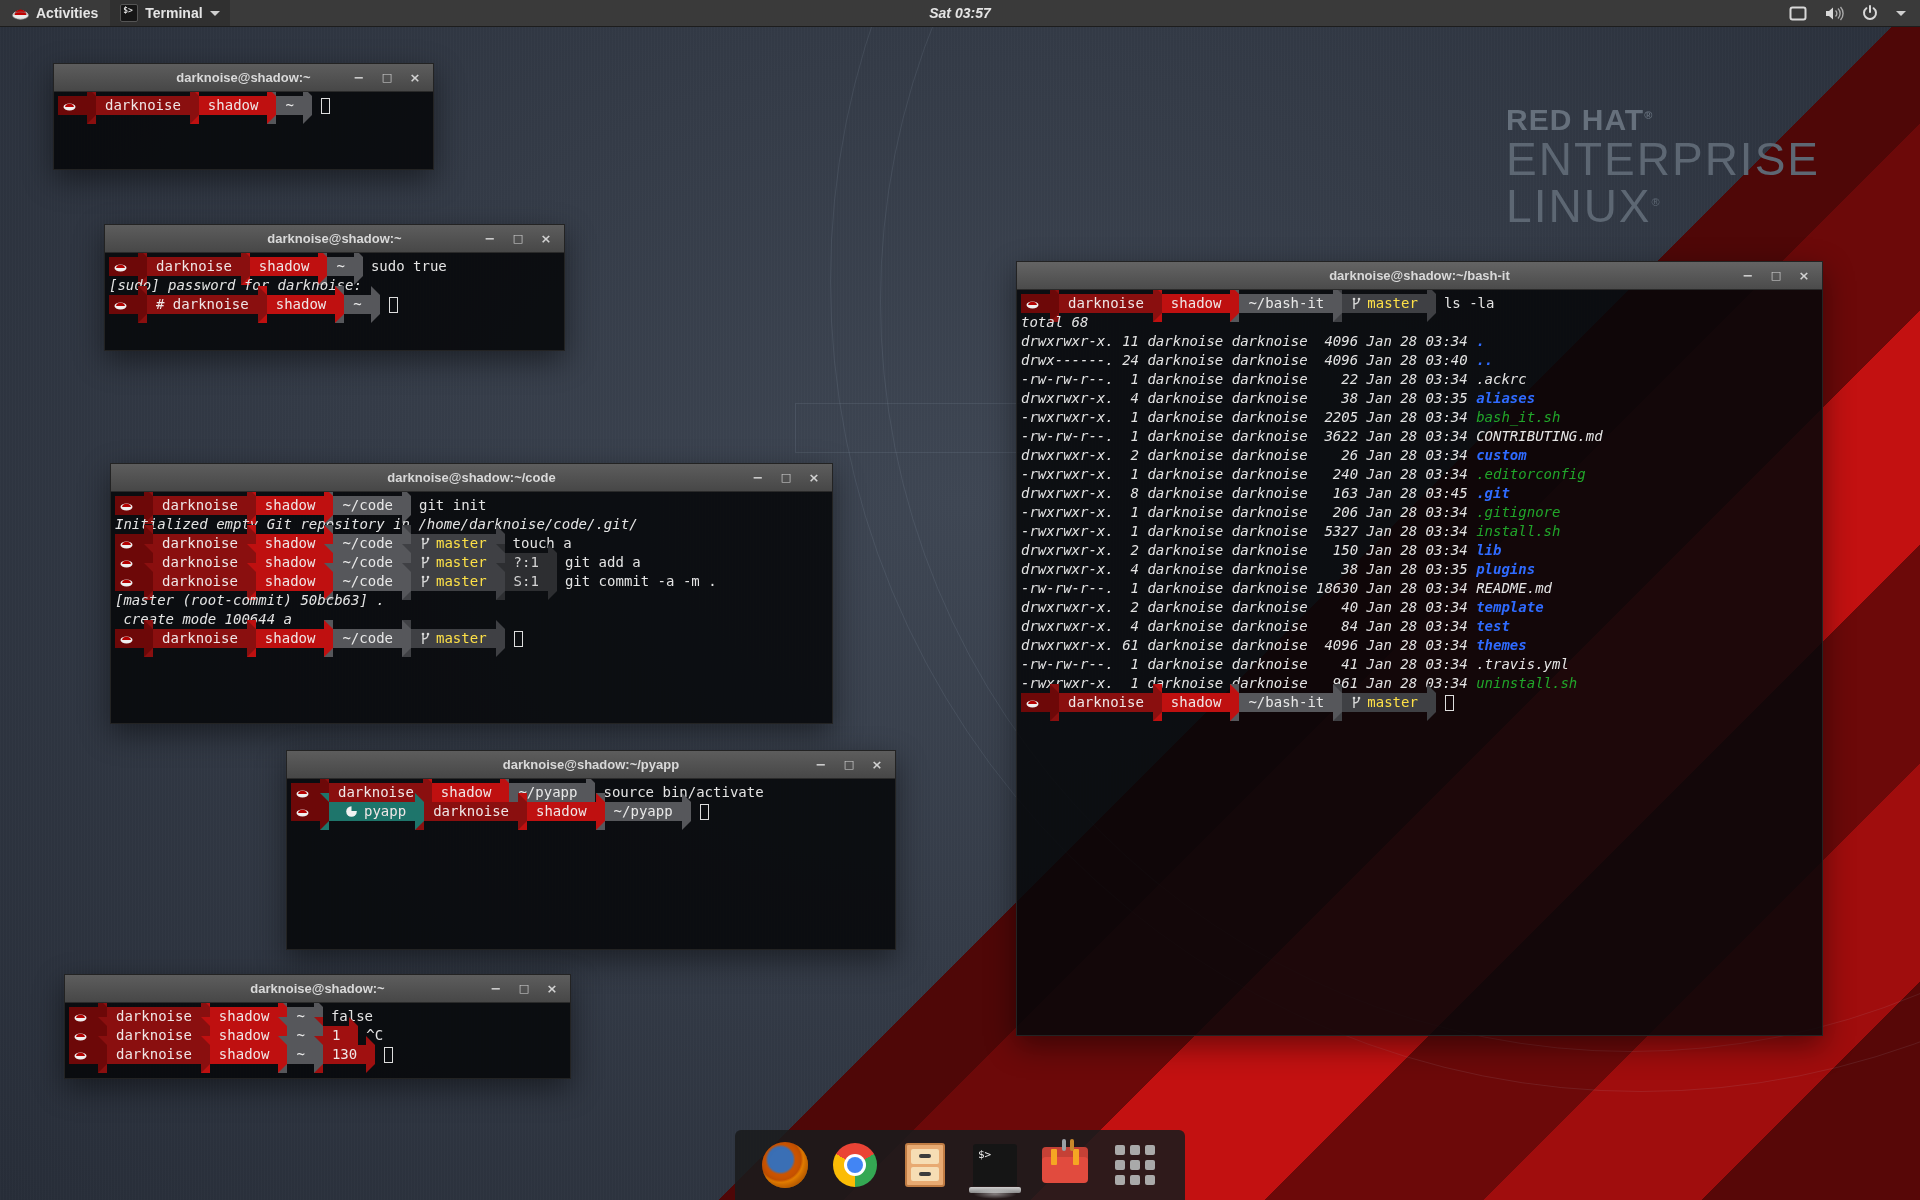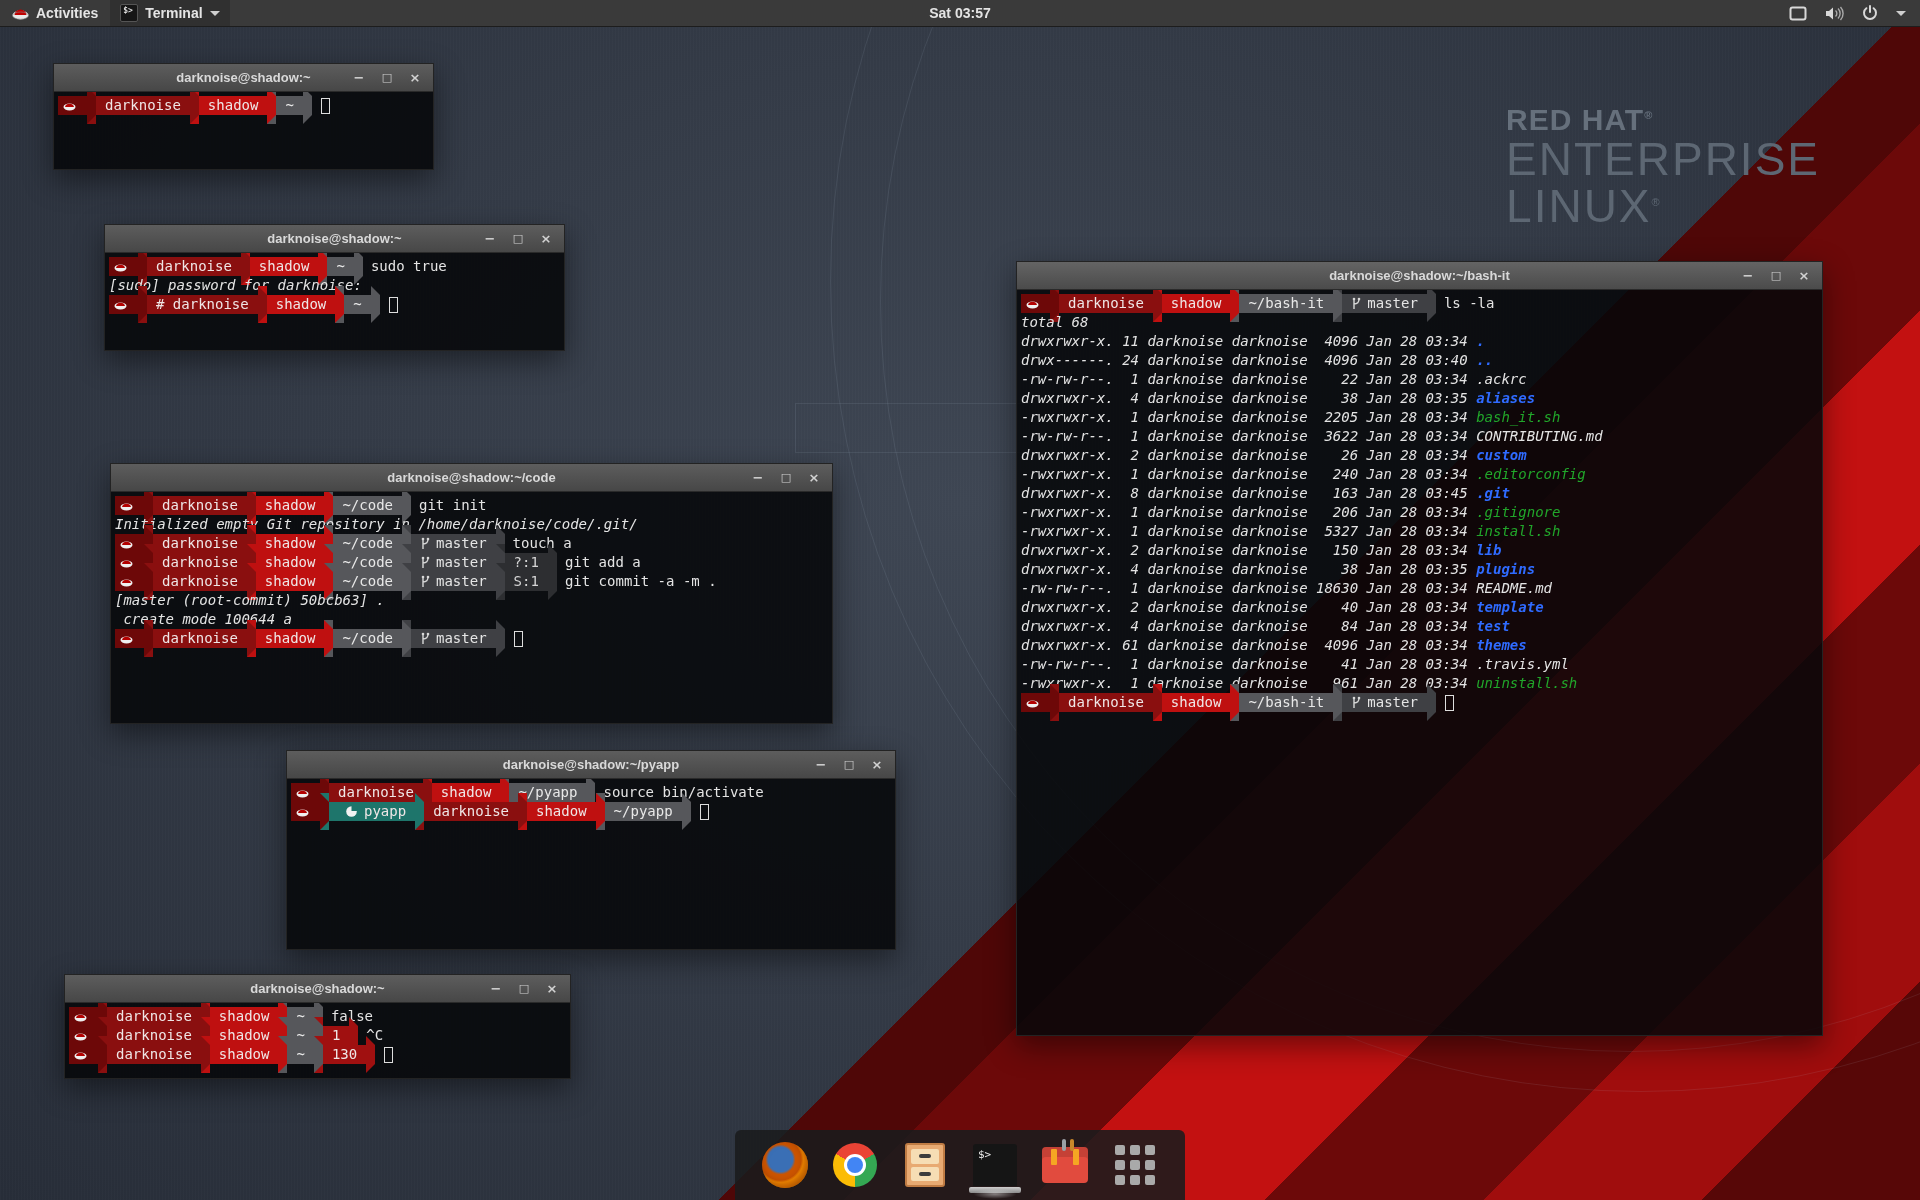--- a/index.html
+++ b/index.html
@@ -32,21 +32,21 @@
     border-bottom:1px solid #1d1d1d;color:#e4e4e4;font-size:14px;font-weight:bold;
     display:flex;align-items:center;z-index:50;}
   .tb-left{display:flex;align-items:center;height:100%;}
   .tb-activities{display:flex;align-items:center;gap:7px;padding:0 12px;height:100%;}
   .tb-app{display:flex;align-items:center;gap:7px;padding:0 10px;height:100%;background:#303030;}
   .tb-app .mini-term{width:18px;height:18px;background:#161616;border:1px solid #555;
     border-radius:2px;color:#ddd;font-size:8px;font-family:"DejaVu Sans Mono",monospace;
     display:flex;align-items:flex-start;justify-content:flex-start;padding:1px 0 0 2px;box-sizing:border-box;}
   .caret{width:0;height:0;border-left:5px solid transparent;border-right:5px solid transparent;
     border-top:5px solid #cfcfcf;display:inline-block;}
-  .tb-clock{position:absolute;left:0;right:0;text-align:center;pointer-events:none;}
+  .tb-clock{position:absolute;left:0;right:0;text-align:center;pointer-events:none;font-style:italic;}
   .tb-clock span{pointer-events:auto;}
   .tb-right{margin-left:auto;display:flex;align-items:center;gap:18px;padding-right:14px;height:100%;}
   .fedora{width:17px;height:15px;display:inline-block;}
 
   
   .window{position:absolute;border:1px solid #232323;box-shadow:0 10px 28px rgba(0,0,0,.45);
     display:flex;flex-direction:column;}
   .titlebar{height:27px;flex:0 0 27px;background:linear-gradient(#5d5d5d,#474747);
     display:flex;align-items:center;position:relative;color:#d9d9d9;
     font-size:13px;font-weight:bold;border-bottom:1px solid #2a2a2a;}
@@ -59,21 +59,21 @@
     font-family:"DejaVu Sans Mono","Liberation Mono",monospace;font-size:14px;
     line-height:19px;color:var(--term-fg);}
   .line{display:flex;align-items:center;height:19px;white-space:pre;}
   .line.out{display:block;font-style:italic;}
   .seg{display:inline-flex;align-items:center;height:19px;padding:0 9px;color:#efe6e6;}
   .seg .sicon{display:inline-flex;margin-right:6px;}
   .seg-hat{background:var(--seg-hat);padding:0 5px;}
   .seg-user{background:var(--seg-user);}
   .seg-host{background:var(--seg-host);}
   .seg-path{background:var(--seg-path);color:#e8e8e8;}
-  .seg-branch{background:var(--seg-branch);color:#e5e5e5;}
+  .seg-branch{background:var(--seg-branch);color:#fde047;}
   .seg-count{background:var(--seg-count);color:#d5d5d5;}
   .seg-exit{background:var(--seg-exit);}
   .seg-venv{background:var(--seg-venv);padding-left:16px;}
   .sep{width:0;height:19px;border-top:9.5px solid transparent;border-bottom:9.5px solid transparent;
     border-left:9px solid transparent;flex:0 0 auto;}
   .cmd{margin-left:8px;}
   .cursor{display:inline-block;width:9px;height:16px;border:1px solid #dedede;
     margin-left:9px;box-sizing:border-box;}
   .c-dir{color:var(--ls-dir);font-weight:bold;}
   .c-exec{color:var(--ls-exec);}

